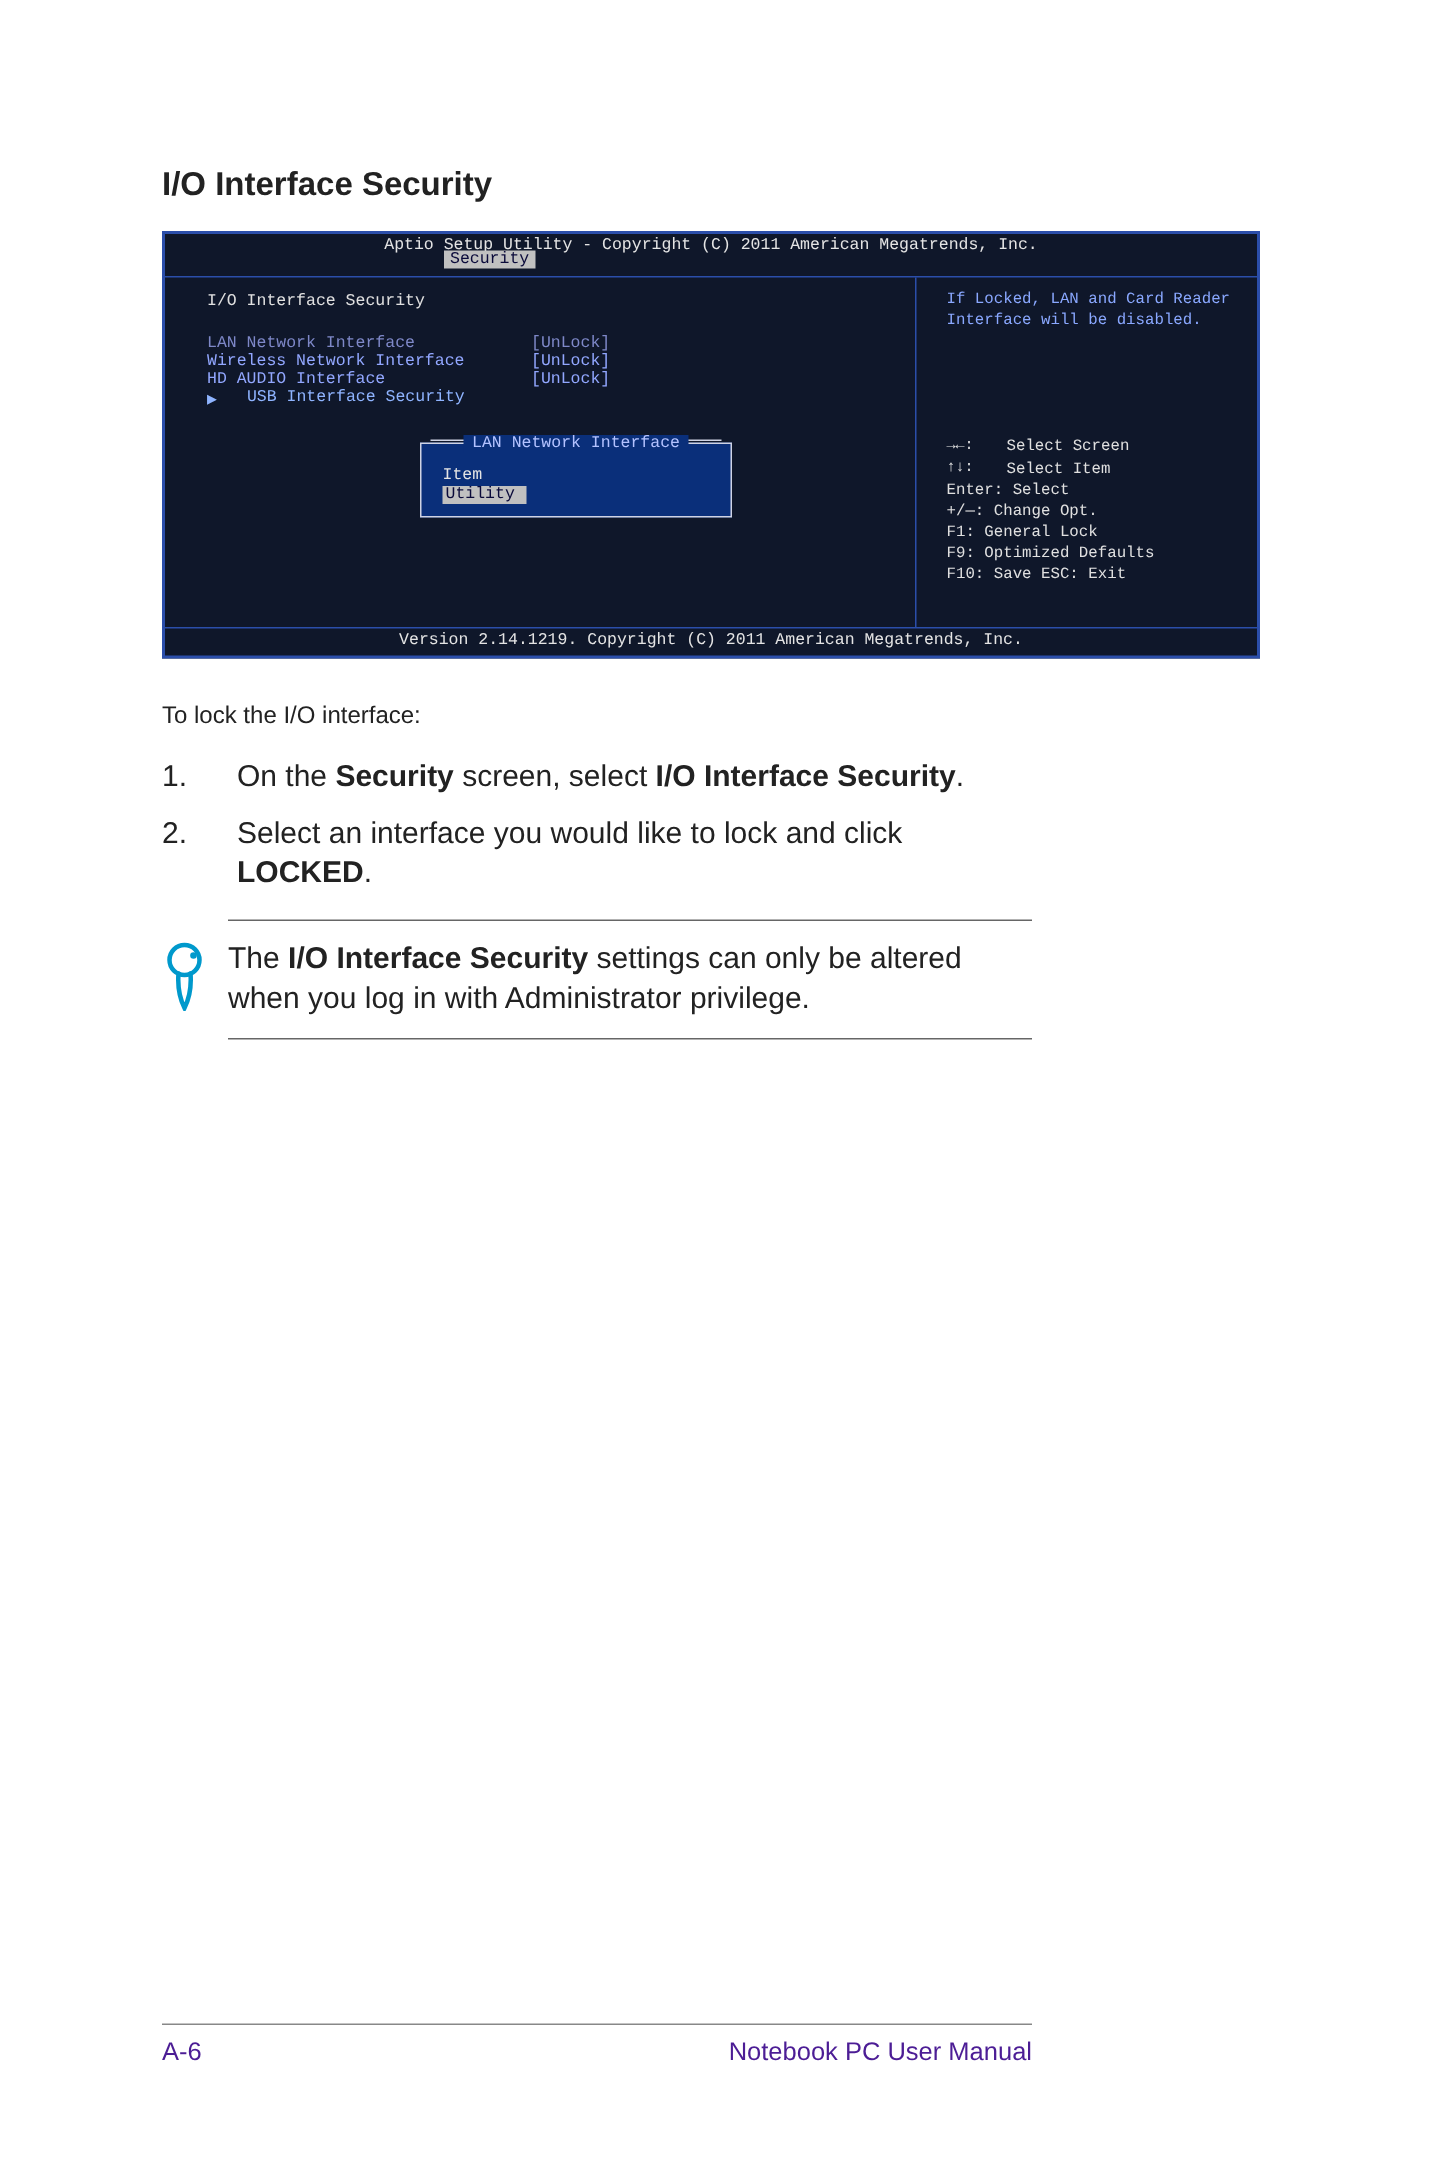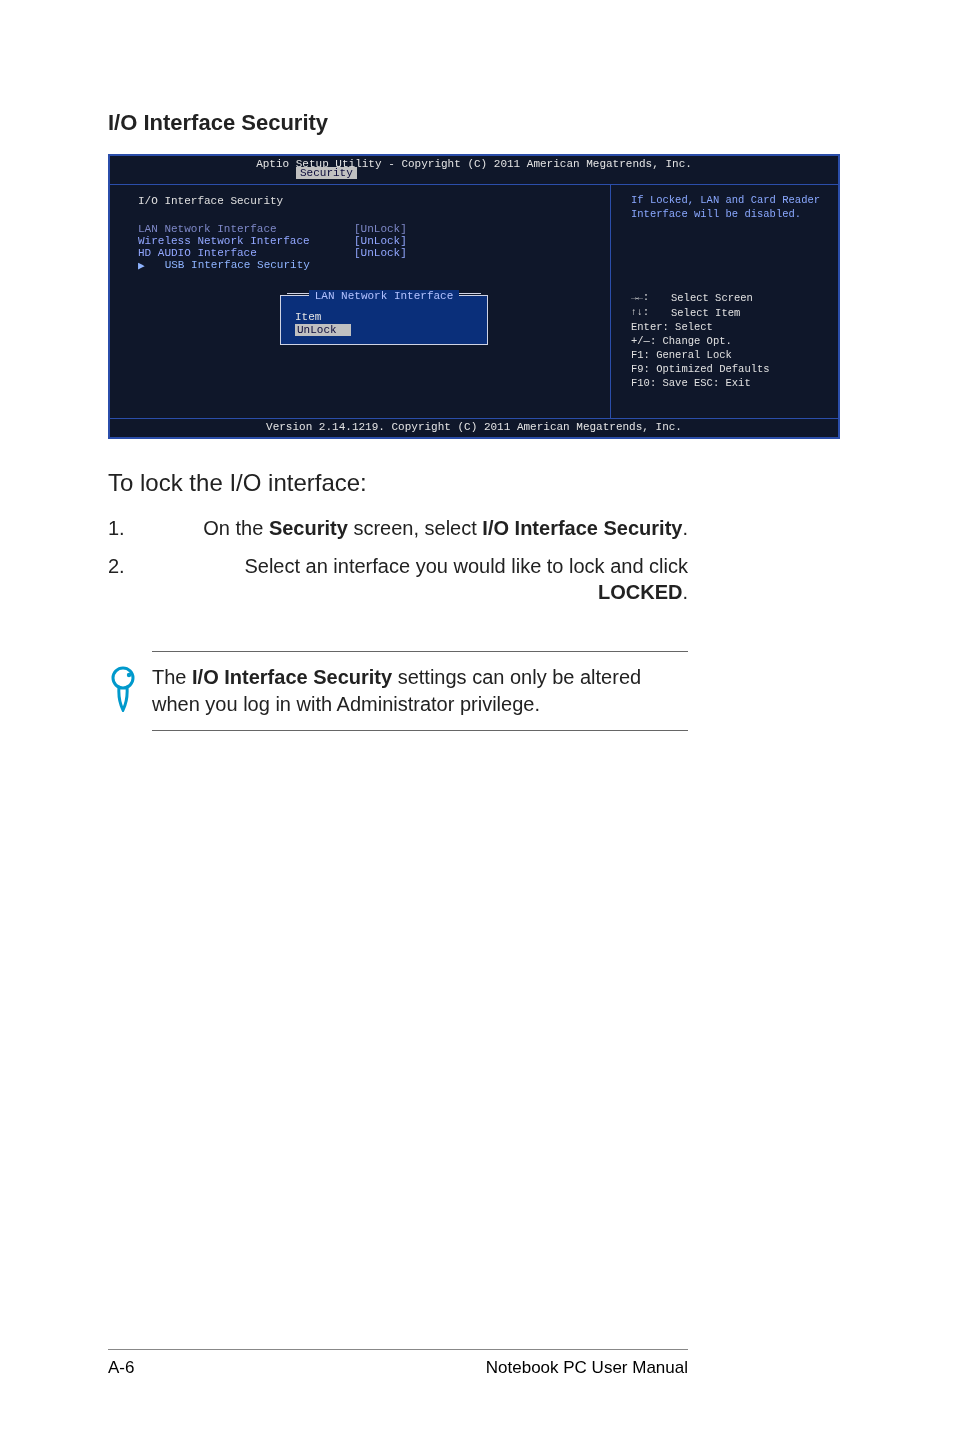--- a/index.html
+++ b/index.html
@@ -28,34 +28,34 @@
     .io-sub .tri { color: #8fb4ff; margin-right: 4px; }
     .popup { position: absolute; left: 170px; top: 110px; width: 208px; background: #0a2f7a; border: 1px solid #cfd3e4; }
     .popup-title { text-align: center; color: #b3c2ff; padding: 2px 0 4px 0; border-bottom: none; margin-top: -8px;}
     .popup-title-wrap { position: relative; }
     .popup-title-wrap .line { position: absolute; top: 5px; left: 6px; right: 6px; height: 1px; background: #cfd3e4; z-index: 0;}
     .popup-title-text { position: relative; display: inline-block; background: #0a2f7a; padding: 0 6px; z-index: 1;}
     .popup-opt { padding: 1px 14px; color: #e4e4e4; }
     .popup-opt.selected { background: #c0c0c0; color: #0a0a3a; width: 56px; margin-left: 14px; padding: 0 2px;}
     .popup-body { padding: 4px 0 8px 0; }
     .bios-footer { text-align: center; color: #e4e4e4; padding: 2px 0; border-top: 1px solid #2b4eaa; font-size: 11px;}
-    .instructions-intro { font-size: 24px; color: #222; margin: 30px 0 18px 0; }
+    .instructions-intro { font-size: 16px; color: #222; margin: 30px 0 18px 0; }
     .step-list { list-style: none; padding-left: 0; }
     .step-row { display: flex; gap: 32px; margin-bottom: 12px; font-size: 20px; color: #222; line-height: 1.3; }
     .step-num { width: 18px; flex-shrink: 0; }
-    .step-text { flex: 1; text-align: right; }
+    .step-text { flex: 1; }
     .bold { font-weight: bold; }
-    .note-block { margin-top: 46px; width: 100%; }
+    .note-block { margin-top: 18px; width: 100%; }
     .note-rule { border: none; border-top: 1px solid #666; margin: 0 0 0 44px; width: calc(100% - 44px); }
     .note-row { display: flex; align-items: flex-start; padding: 12px 0; }
     .note-icon { width: 44px; flex-shrink: 0; display: flex; justify-content: flex-start; align-items: flex-start; padding-top: 2px;}
     .note-text { flex: 1; font-size: 20px; color: #222; line-height: 1.35; }
     .page-footer { position: absolute; bottom: 60px; left: 108px; right: 108px; }
     .footer-rule { border: none; border-top: 1px solid #888; margin-bottom: 8px; }
-    .footer-row { display: flex; justify-content: space-between; font-size: 17px; color: #000000; }
+    .footer-row { display: flex; justify-content: space-between; font-size: 17px; color: #4c1d95; }
   </style>
 </head>
 <body>
 
 <div class="page">
   <div class="heading">I/O Interface Security</div>
 
   <div class="bios-panel">
     <div class="bios-titlebar">Aptio Setup Utility - Copyright (C) 2011 American Megatrends, Inc.</div>
     <div class="bios-tab-row">
@@ -81,21 +81,21 @@
           <span>USB Interface Security</span>
         </div>
 
         <div class="popup">
           <div class="popup-title-wrap">
             <div class="line"></div>
             <div class="popup-title"><span class="popup-title-text">LAN Network Interface</span></div>
           </div>
           <div class="popup-body">
             <div class="popup-opt">Item</div>
-            <div class="popup-opt selected">UnLock</div>
+            <div class="popup-opt selected">Utility</div>
           </div>
         </div>
       </div>
       <div class="bios-right">
         <div class="bios-right-top">If Locked, LAN and Card Reader Interface will be disabled.</div>
         <div class="bios-nav">
           <div class="bios-nav-row">
               <span class="bios-nav-key bios-nav-arrows">→←:</span>
               <span>Select Screen</span>
             </div>

